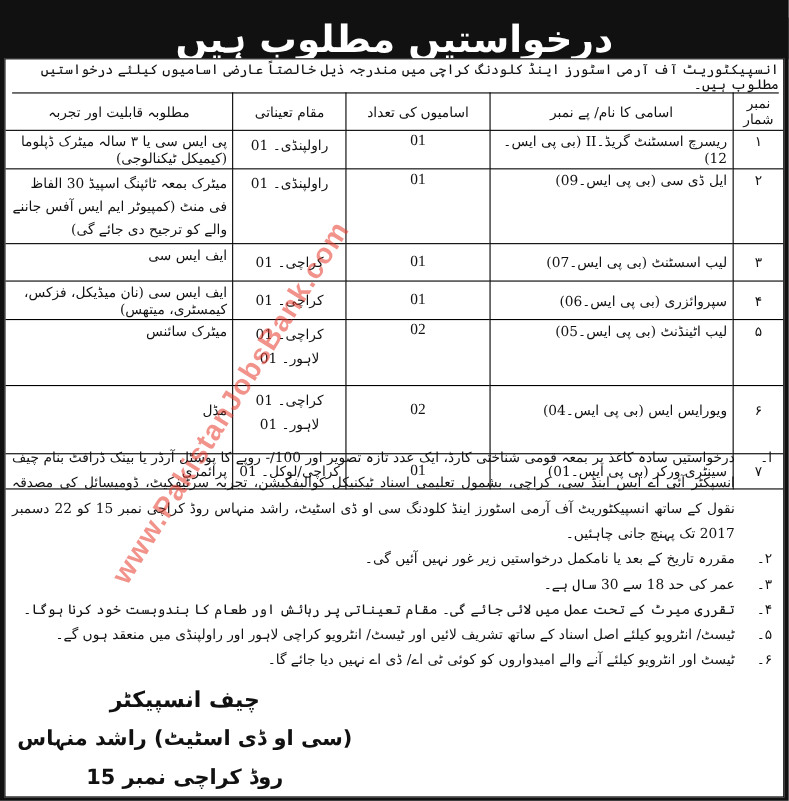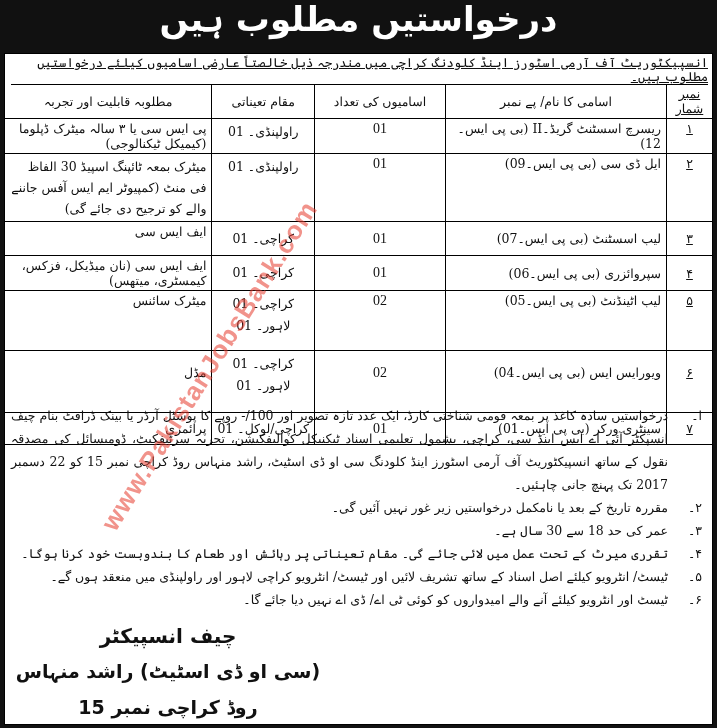--- a/index.html
+++ b/index.html
@@ -1,25 +1,25 @@
 <!DOCTYPE html>
 <html><head>
 <meta charset="utf-8">
 <style>
   html, body { margin:0; padding:0; }
   body { width:717px; height:728px; background:#111; position:relative; overflow:hidden; font-family:"DejaVu Serif", serif; color:#111; }
-  .banner { position:absolute; left:0; top:0; width:717px; height:38px; background:#111; display:flex; align-items:center; justify-content:center; }
+  .banner { position:absolute; left:0; top:16px; width:717px; height:38px; background:#111; display:flex; align-items:center; justify-content:center; }
   .banner-title { color:#fff; font-family:"DejaVu Sans", sans-serif; font-weight:bold; font-size:34px; direction:rtl; letter-spacing:1px; }
   .paper { position:absolute; left:4px; top:53px; width:709px; height:672px; background:#fff; border:1px solid #000; box-sizing:border-box; }
-  .intro { position:absolute; right:4px; top:2px; left:6px; height:28px; font-size:12.5px; line-height:14px; direction:rtl; text-align:right; border-bottom:1px solid #000;text-decoration:underline; }
+  .intro { position:absolute; right:4px; top:2px; left:6px; height:28px; font-size:12.5px; line-height:14px; direction:rtl; text-align:right; border-bottom:1px solid #000; }
   table.jobs { position:absolute; left:0; top:30px; width:707px; border-collapse:collapse; direction:rtl; font-size:12.5px; }
   table.jobs th, table.jobs td { border:1px solid #000; padding:2px 5px; vertical-align:top; }
   table.jobs th { font-weight:normal; height:22px; vertical-align:middle; text-align:center; }
   table.jobs tr:first-child th { border-top:none; }
-  table.jobs th:first-child, table.jobs td:first-child { border-right:none;text-decoration:underline; }
+  table.jobs th:first-child, table.jobs td:first-child { border-right:none; }
   table.jobs th:last-child, table.jobs td:last-child { border-left:none; }
   .c-no { width:35px; text-align:center; }
   .c-name { width:210px; text-align:right; }
   .c-count { width:120px; text-align:center; font-family:"Liberation Serif", serif; font-size:14px; }
   .c-place { width:66px; text-align:center; }
   .c-qual { text-align:right;margin-top:12px; }
   .place-line { display:block; line-height:22px; white-space:nowrap; }
   .notes { position:absolute; left:6px; right:6px; top:350px; direction:rtl; font-size:12.5px; line-height:23px; }
   .note { display:flex; }
   .note-num { width:34px; flex:none; text-align:right; padding-right:4px; }

